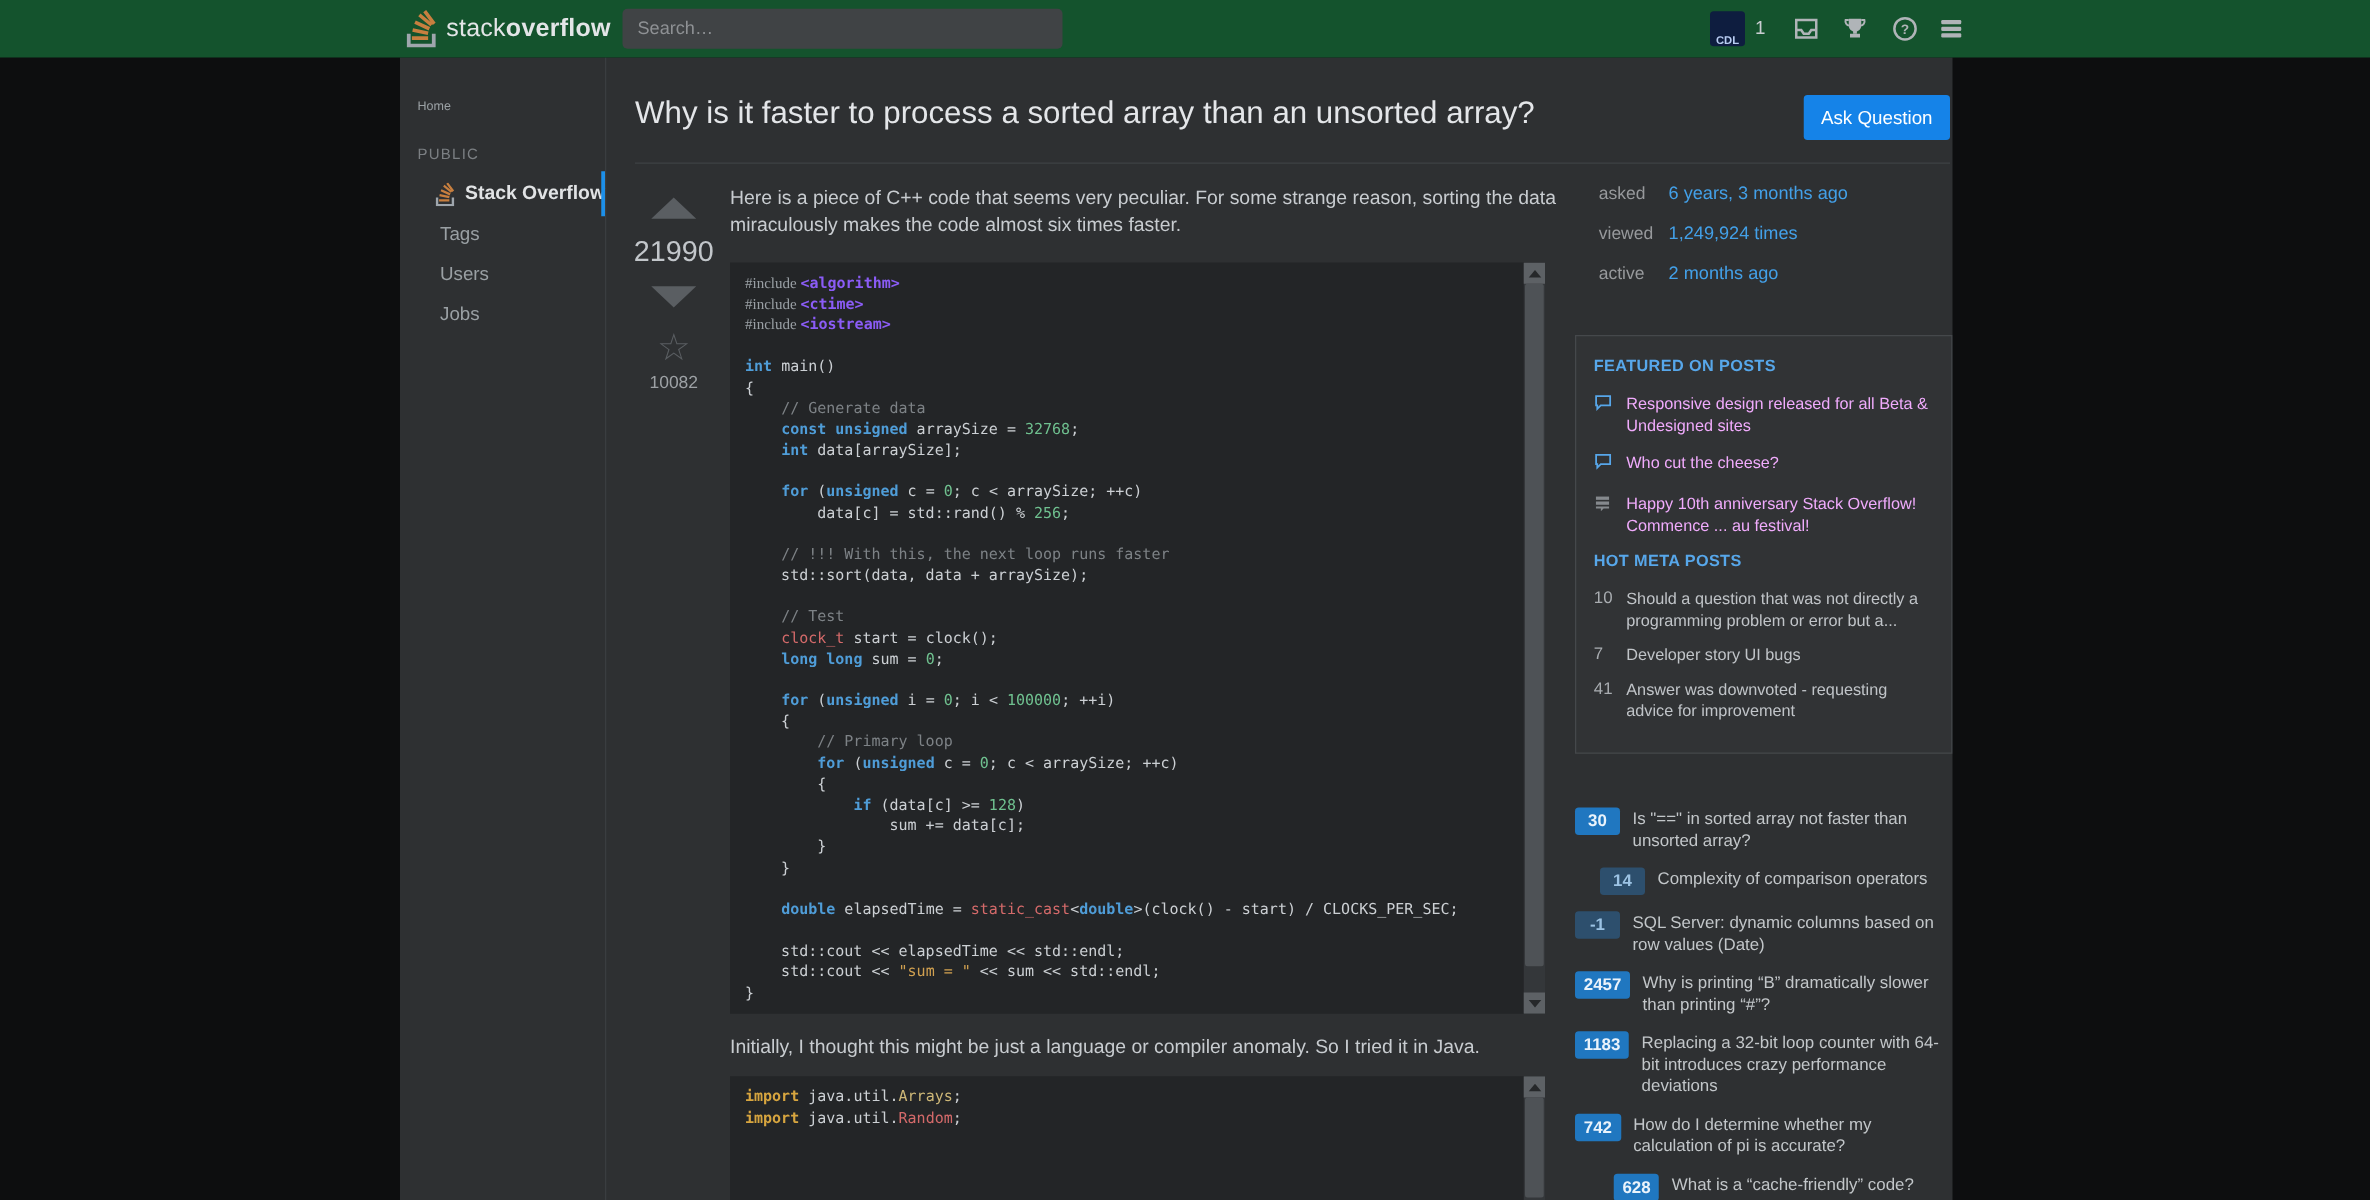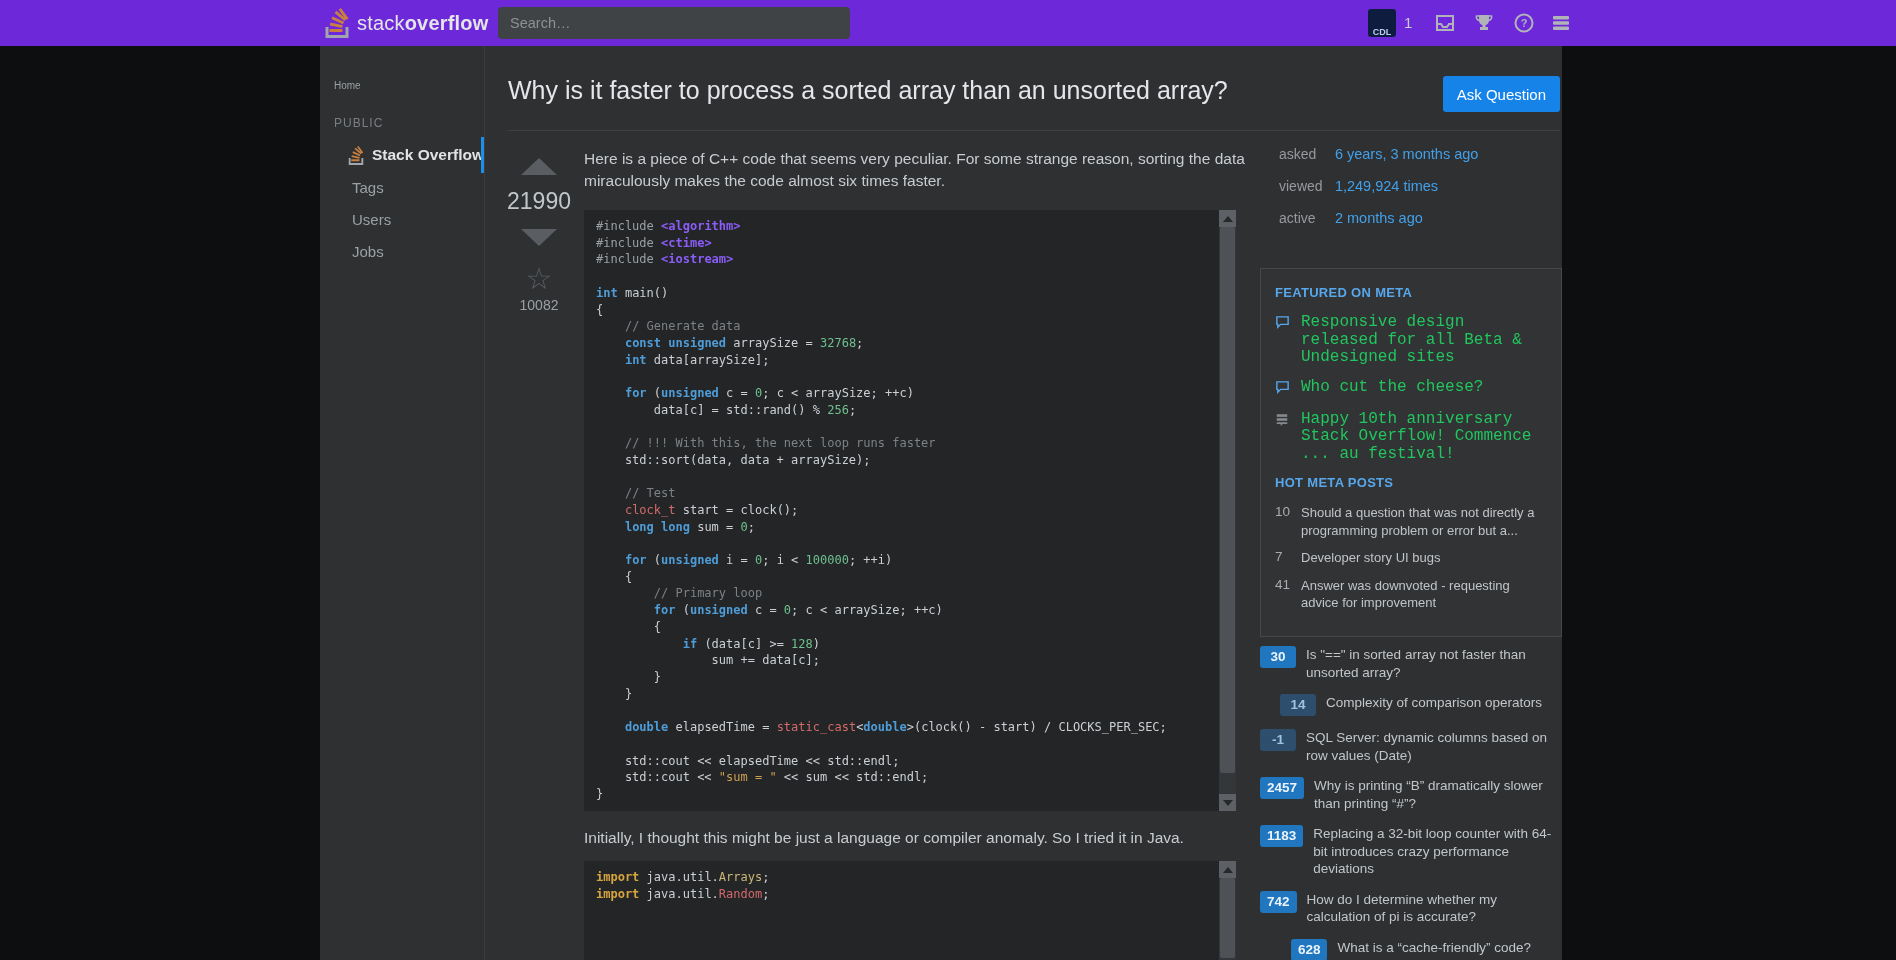--- a/index.html
+++ b/index.html
@@ -1,19 +1,19 @@
 <!DOCTYPE html>
 <html><head>
 <meta charset="utf-8">
 <style>
   html,body{margin:0;padding:0;width:1896px;height:960px;overflow:hidden;background:#0d0e0f;
     font-family:"Liberation Sans",sans-serif;-webkit-font-smoothing:antialiased;}
   a{text-decoration:none;cursor:pointer;}
   
-  .topbar{position:absolute;top:0;left:0;width:1896px;height:46px;background:#6d28d9;z-index:5;}
+  .topbar{position:absolute;top:0;left:0;width:1896px;height:46px;background:#14532d;z-index:5;}
   .topbar-inner{position:relative;width:100%;height:100%;}
   .logo{position:absolute;left:324px;top:8px;height:30px;display:flex;align-items:center;gap:7px;}
   .logo-text{font-size:20px;color:#e3e5e7;letter-spacing:.2px;}
   .lt1{font-weight:400;}
   .lt2{font-weight:700;}
   .search{position:absolute;left:498px;top:7px;width:352px;height:32px;}
   .search input{width:100%;height:100%;box-sizing:border-box;background:#404345;border:none;border-radius:4px;
     padding:0 12px;font-size:14.5px;color:#d0d3d6;font-family:"Liberation Sans",sans-serif;outline:none;}
   .search input::placeholder{color:#8e9194;}
   .avatar{position:absolute;left:1368px;top:9px;width:28px;height:28px;background:#0e1d3f;border-radius:3px;
@@ -47,21 +47,21 @@
   .fav-count{margin-top:3px;font-size:14px;color:#9da1a5;}
   
   .post{position:absolute;left:99px;top:102px;width:652px;}
   .post p{margin:0;font-size:15.5px;line-height:22px;color:#c8ccd0;width:672px;}
   .code-block{position:relative;margin-top:18px;height:601px;background:#232527;box-sizing:border-box;
     padding:8px 20px 8px 12px;overflow:hidden;}
   .code-block.java{height:220px;margin-top:12px;}
   .code-lines{font-family:"DejaVu Sans Mono","Liberation Mono",monospace;font-size:12px;line-height:16.7px;white-space:pre;}
   .tok-p{color:#ccd0d4;} .tok-k{color:#4f9dd8;font-weight:bold;} .tok-t{color:#d46a6a;}
   .tok-n{color:#6fc08f;} .tok-s{color:#d0a050;} .tok-c{color:#7d8286;}
-  .tok-d{color:#9aa0a5;} .tok-i{color:#8b5cf6;font-weight:bold;} .tok-kj{color:#d7a53f;font-weight:bold;} .tok-y{color:#cdb777;}
+  .tok-d{color:#9aa0a5;font-family:Liberation Serif, serif;} .tok-i{color:#8b5cf6;font-weight:bold;} .tok-kj{color:#d7a53f;font-weight:bold;} .tok-y{color:#cdb777;}
   .vscroll{position:absolute;right:0;top:0;bottom:0;width:17px;background:#34373a;}
   .sb-btn{position:absolute;left:0;width:17px;height:17px;background:#5d6165;display:flex;align-items:center;justify-content:center;cursor:pointer;}
   .sb-up{top:0;} .sb-down{bottom:0;}
   .sb-arr-up{width:0;height:0;border-left:5px solid transparent;border-right:5px solid transparent;border-bottom:6px solid #26282a;}
   .sb-arr-down{width:0;height:0;border-left:5px solid transparent;border-right:5px solid transparent;border-top:6px solid #26282a;}
   .sb-thumb{position:absolute;left:1px;right:1px;background:#4e5256;border-radius:2px;cursor:pointer;}
   .cpp-thumb{top:17px;bottom:38px;}
   .java-thumb{top:17px;height:80px;}
   .points{margin:14px 0 0 0;padding-left:24px;color:#c8ccd0;font-size:15.5px;}
   .points li{margin-bottom:8px;line-height:20px;}
@@ -74,21 +74,21 @@
   .stat-row{height:19px;margin-bottom:13px;font-size:14px;}
   .stat-label{display:inline-block;width:52px;color:#97999c;margin-left:19px;}
   .stat-value{color:#43a0e8;font-size:14.5px;}
   .meta-box{position:absolute;top:222px;left:0;width:302px;box-sizing:border-box;background:#313335;
     border:1px solid #45484b;padding:16px 14px 14px 14px;}
   .meta-box h4{margin:0 0 14px 0;font-size:13px;color:#57a7ea;letter-spacing:.3px;}
   .meta-box h4.hot-title{margin-top:12px;}
   .meta-list,.hot-list{list-style:none;margin:0;padding:0;}
   .meta-item{display:flex;margin-bottom:12px;}
   .meta-icon{width:26px;flex:none;padding-top:1px;}
-  .meta-text{font-size:16px;line-height:17.5px;color:#22c55e;font-family:Liberation Mono, monospace;}
+  .meta-text{font-size:13px;line-height:17.5px;color:#f0abfc;}
   .hot-item{display:flex;margin-bottom:10px;}
   .hot-score{width:26px;flex:none;font-size:13.5px;color:#a8acb0;}
   .hot-text{font-size:13px;line-height:17.5px;color:#c0c4c8;}
   .linked{position:absolute;top:600px;left:0;width:302px;}
   .linked-row{display:flex;gap:10px;margin-bottom:13px;align-items:flex-start;justify-content:center;}
   .badge{flex:none;min-width:22px;padding:2px 7px;background:#2077c0;color:#eaf3fb;border-radius:3px;
     font-size:13.5px;font-weight:bold;text-align:center;line-height:18px;}
   .badge.muted{background:#2d4f6d;color:#9cc3e4;}
   .linked-text{font-size:13.5px;line-height:17.5px;color:#c2c6c9;}
 </style>
@@ -217,21 +217,21 @@
               <a class="stat-value">1,249,924 times</a>
             </div>
 
             <div class="stat-row">
               <span class="stat-label">active</span>
               <a class="stat-value">2 months ago</a>
             </div>
           </div>
 
         <section class="meta-box">
-          <h4>FEATURED ON META</h4>
+          <h4>FEATURED ON POSTS</h4>
           <ul class="meta-list">
 
               <li class="meta-item">
                 <span class="meta-icon">
                   <svg width="15" height="15" viewBox="0 0 16 16">
                     <path d="M2 2h12v8H6l-3 3v-3H2z" fill="none" stroke="#57a7ea" stroke-width="1.5"></path>
                   </svg>
                 </span>
 
                 <span class="meta-text">Responsive design released for all Beta &amp; Undesigned sites</span>

